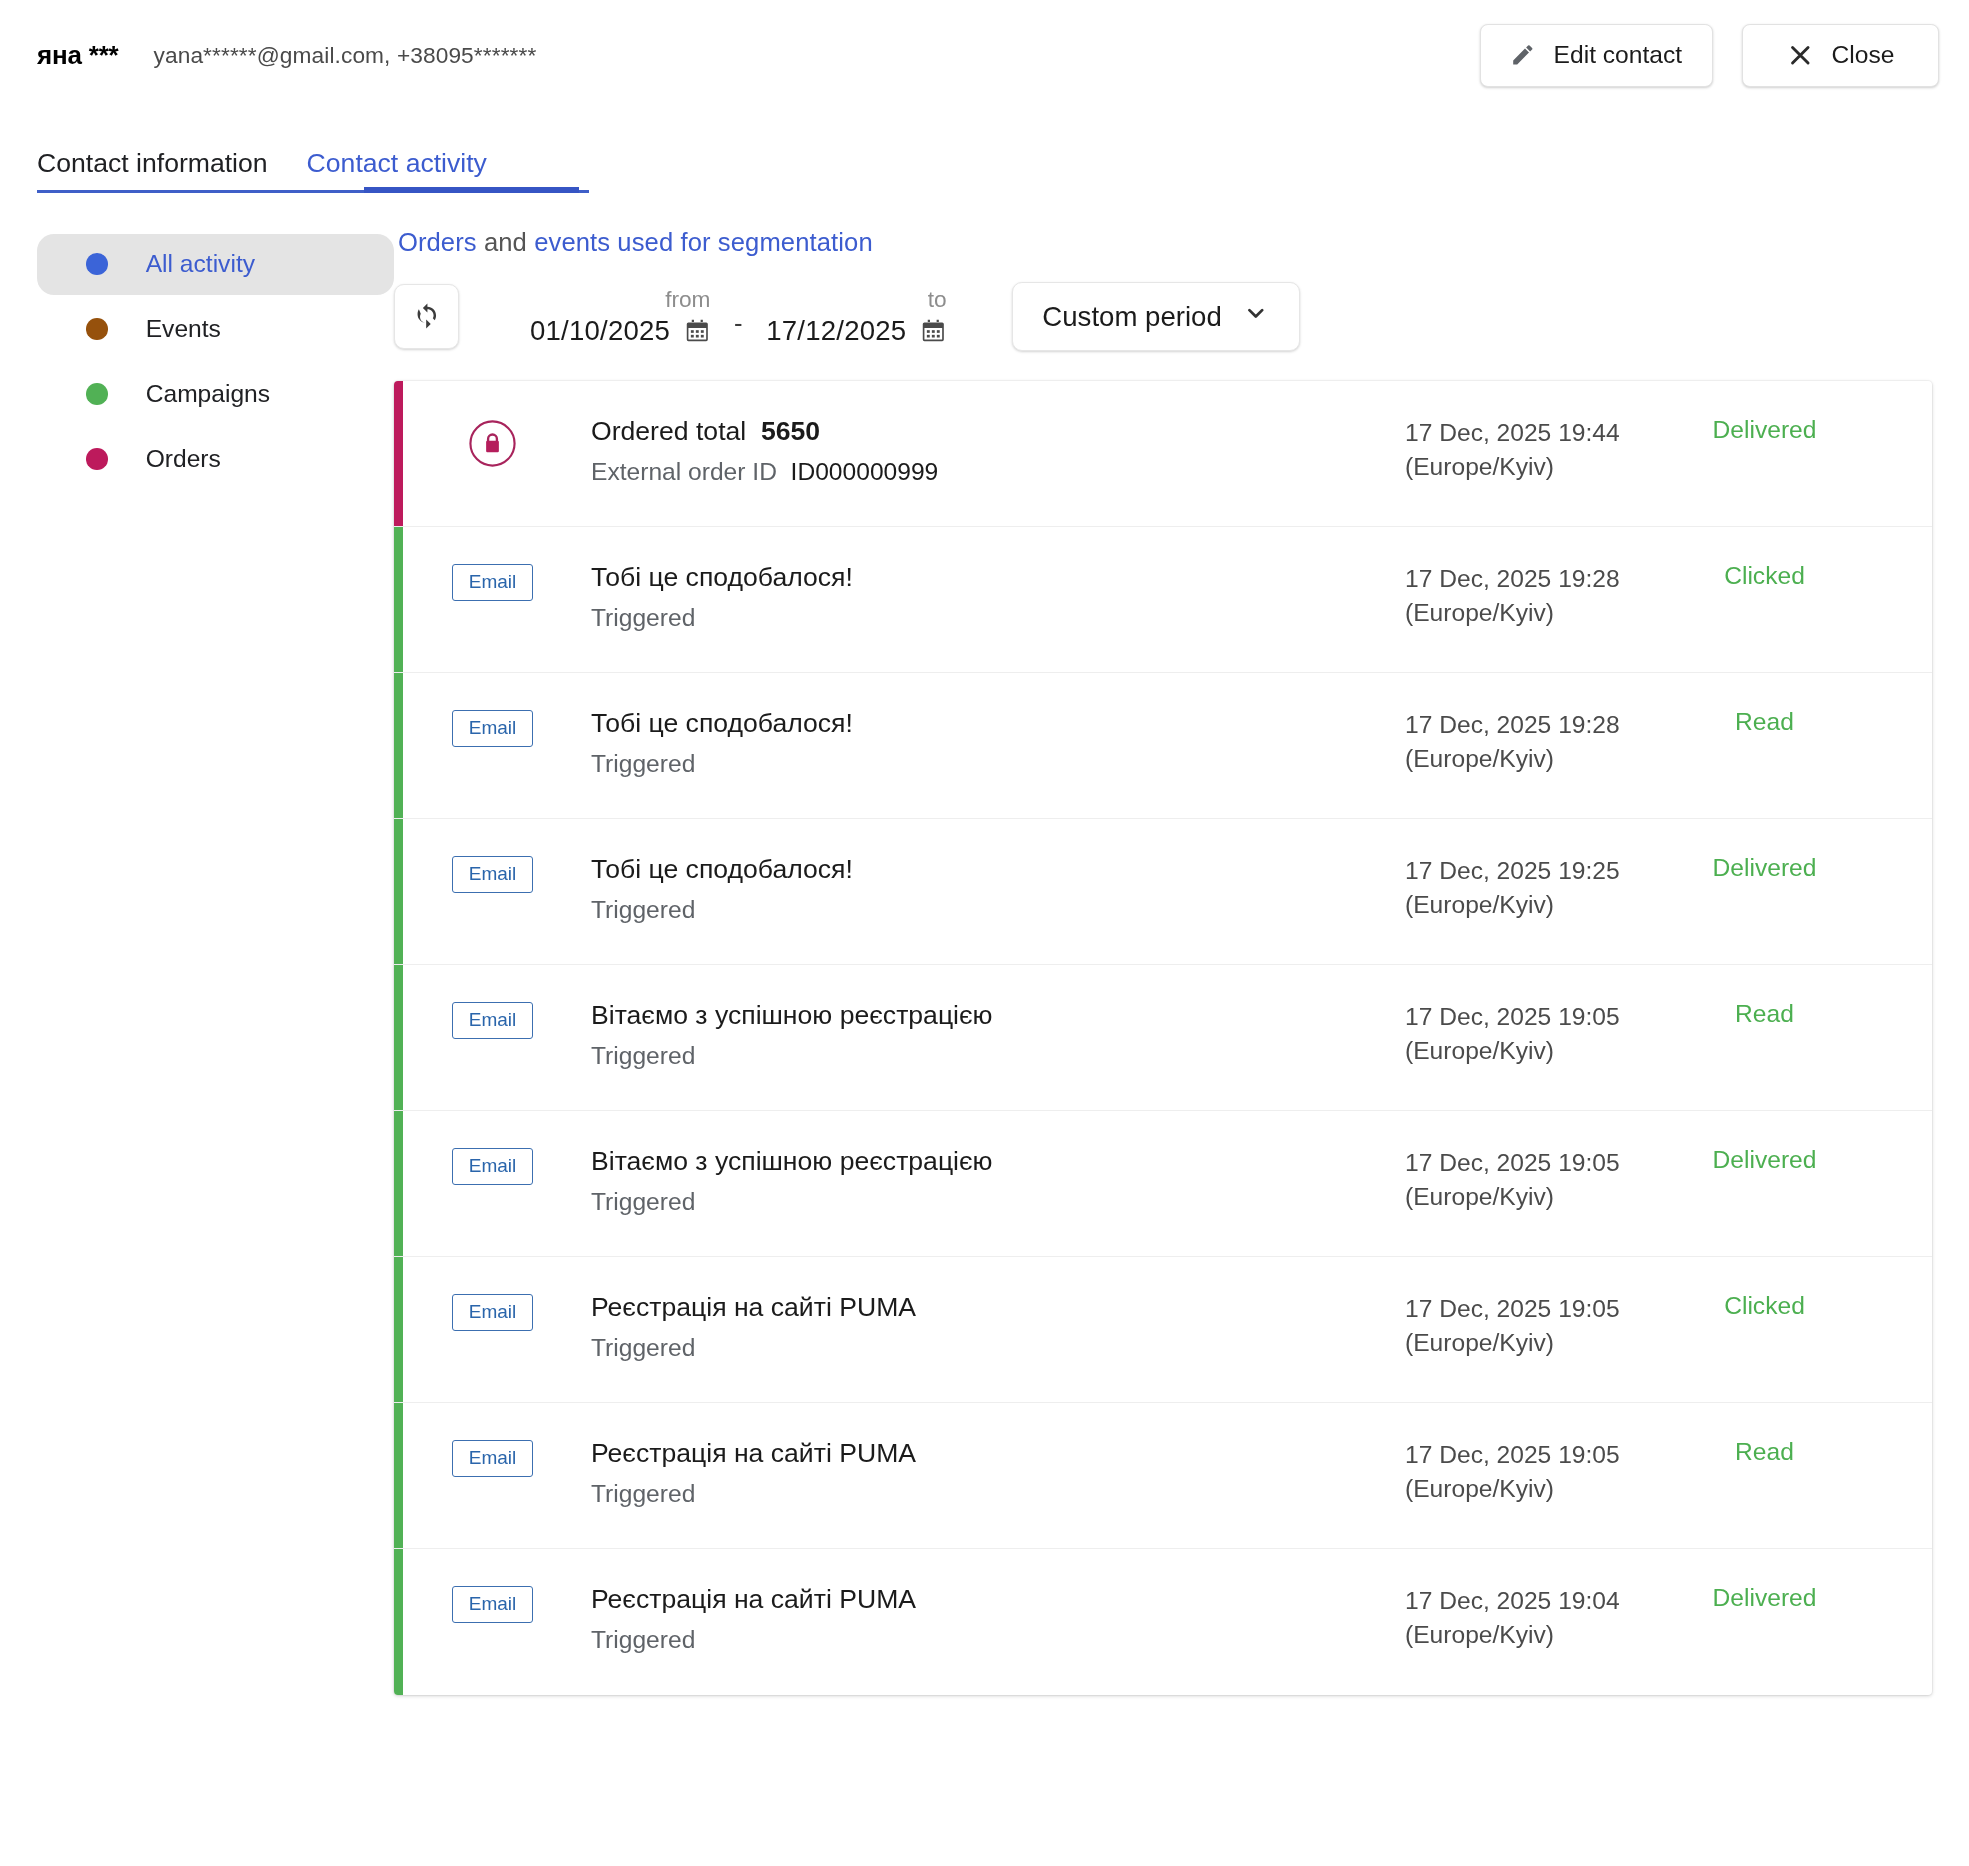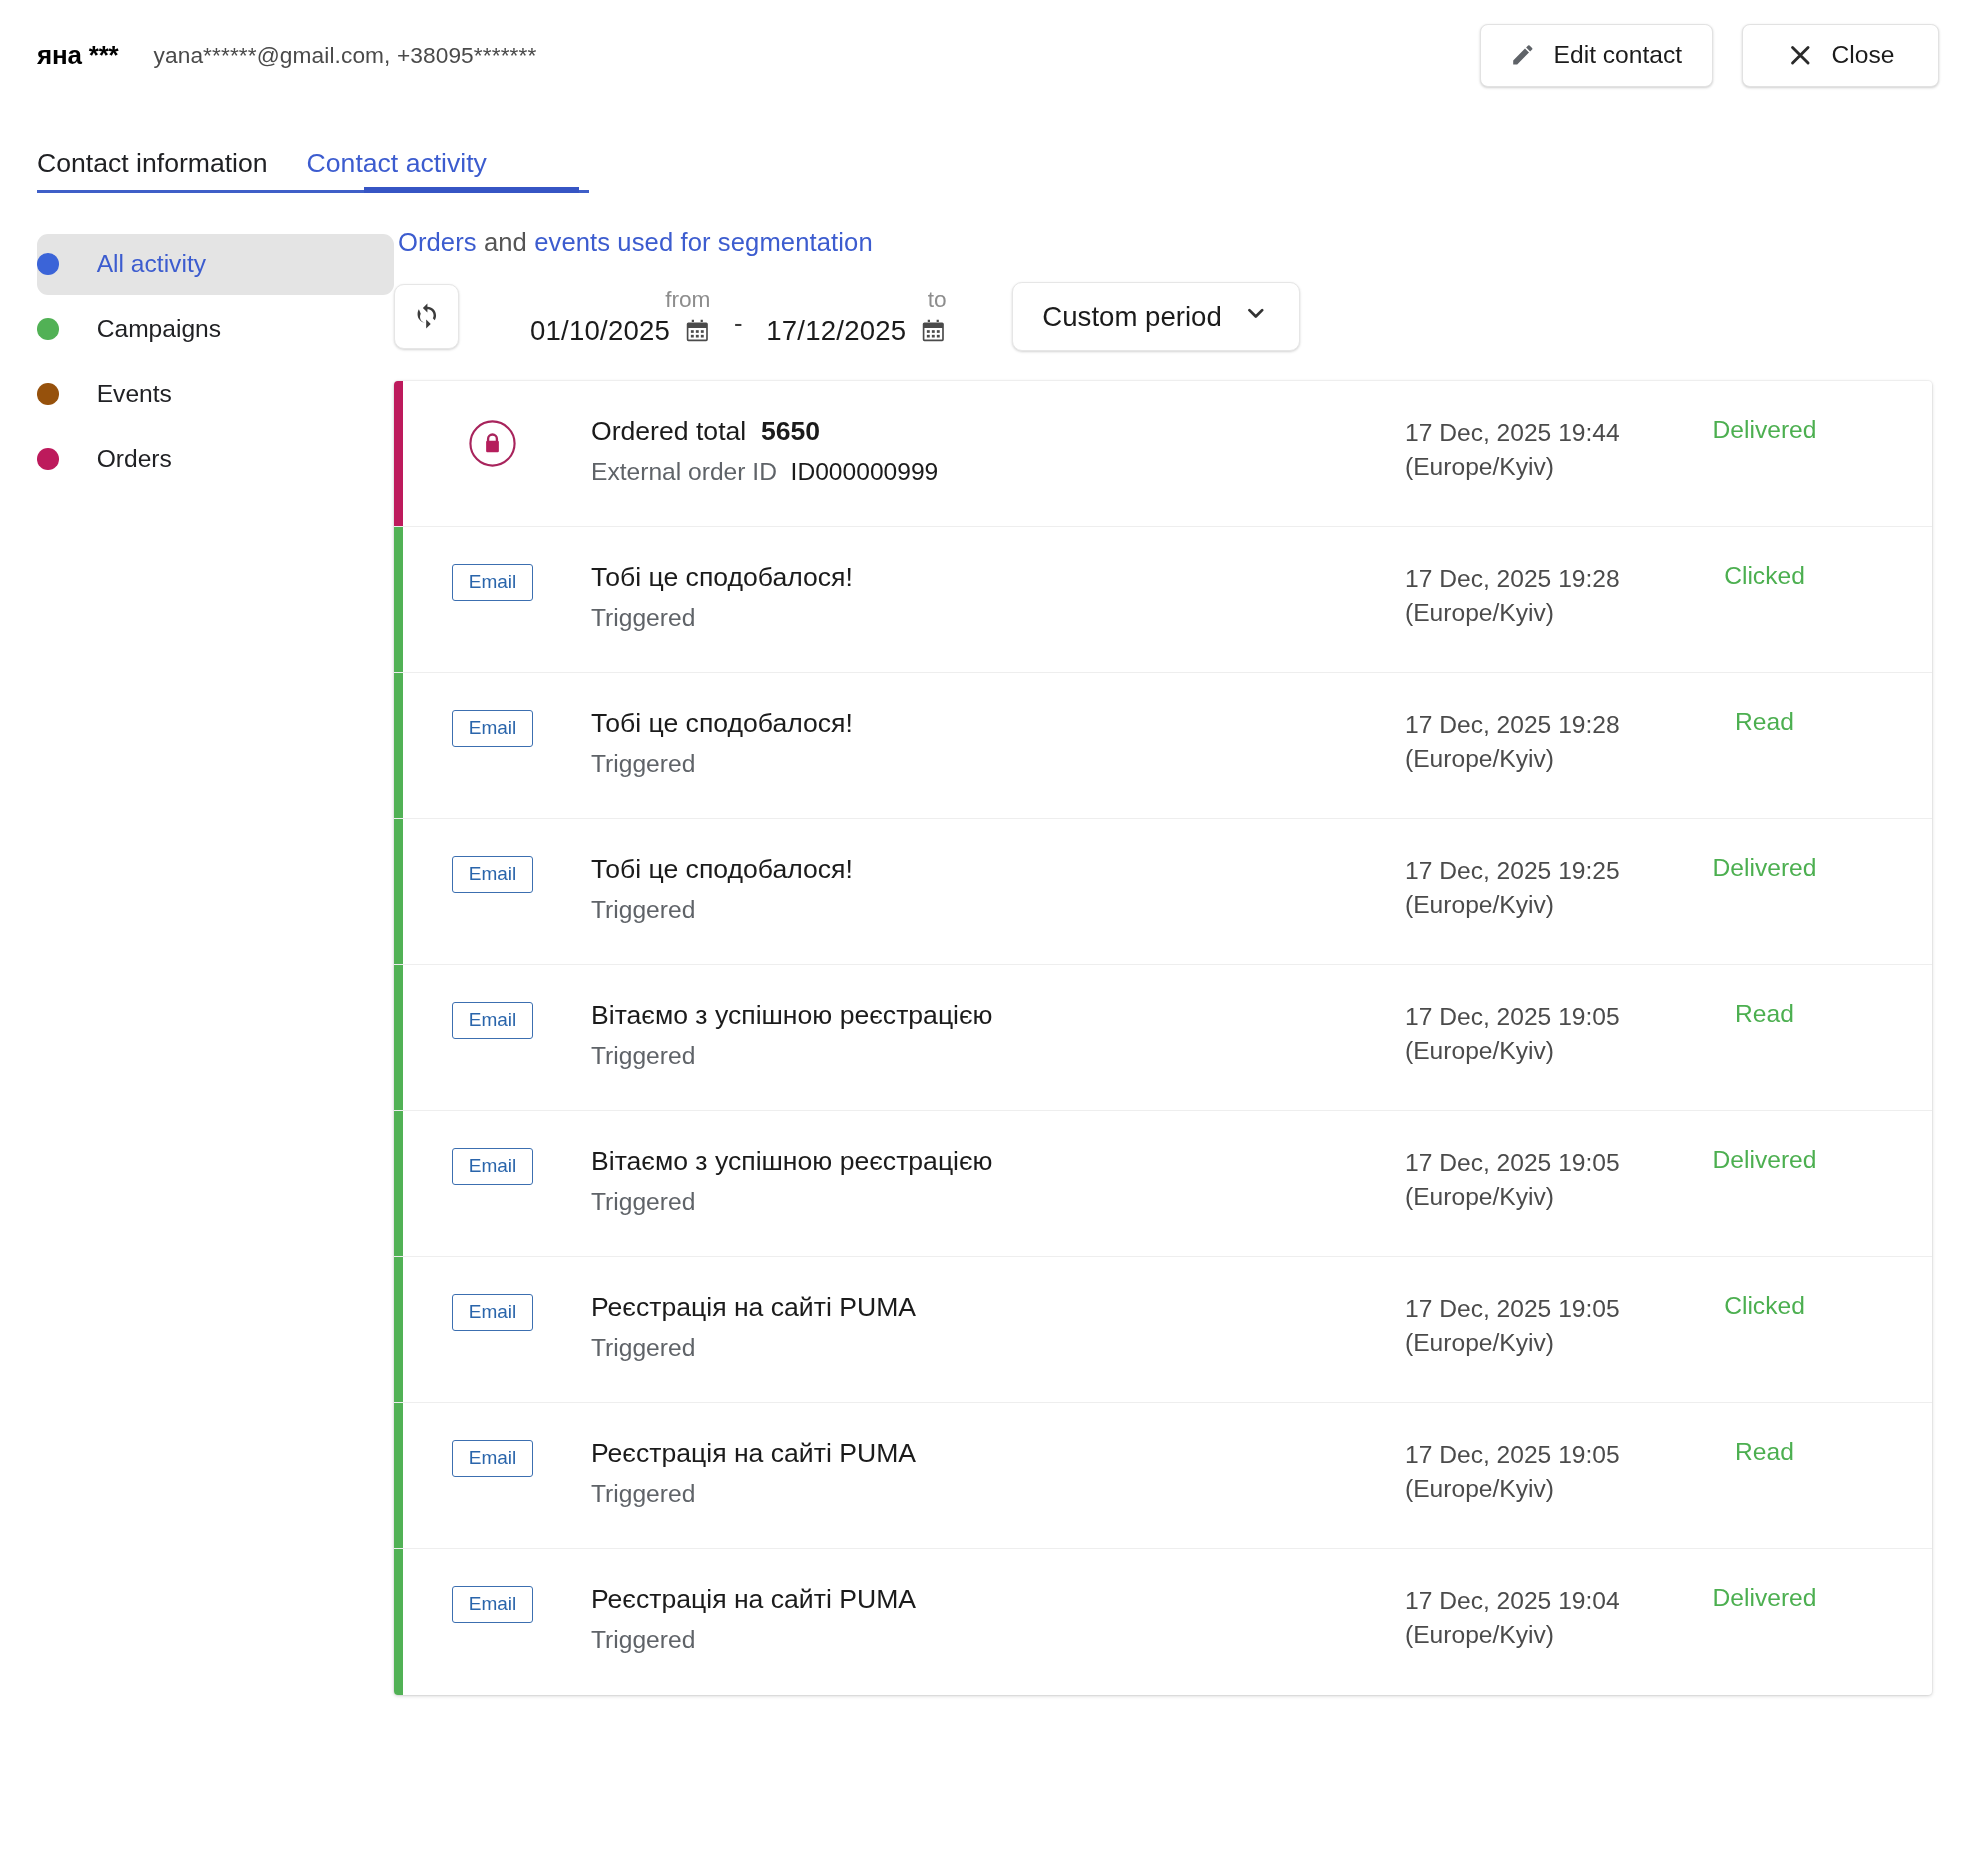--- a/index.html
+++ b/index.html
@@ -100,21 +100,22 @@
     display: flex;
     padding: 35px 37px 0 37px;
     gap: 0;
   }
   .sidebar { width: 357px; flex: 0 0 357px; padding-top: 5.9px; }
   .side-item {
     display: flex;
     align-items: center;
     gap: 0;
     height: 61px;
-    border-radius: 11px;
+    border-radius: 17px;
+    padding-left: 49px;
     cursor: pointer;
     margin-bottom: 3.9px;
   }
   .side-item.active { background: #e4e4e4; }
   .dot { width: 21.7px; height: 21.7px; border-radius: 50%; flex: 0 0 auto; }
   .side-label {
     margin-left: 38px;
     font-size: 24.6px;
     color: #202124;
     white-space: nowrap;
@@ -259,26 +260,26 @@
 </div>
 
 <div class="body">
 
   <div class="sidebar">
     <div class="side-item active">
       <span class="dot" style="background:#3b64d8"></span>
       <span class="side-label">All activity</span>
     </div>
     <div class="side-item">
+      <span class="dot" style="background:#96510c"></span>
+      <span class="side-label">Events</span>
+    </div>
+    <div class="side-item">
       <span class="dot" style="background:#51b155"></span>
       <span class="side-label">Campaigns</span>
-    </div>
-    <div class="side-item">
-      <span class="dot" style="background:#96510c"></span>
-      <span class="side-label">Events</span>
     </div>
     <div class="side-item">
       <span class="dot" style="background:#bd1a5c"></span>
       <span class="side-label">Orders</span>
     </div>
   </div>
 
   <div class="main">
 
     <div class="seg-title">

